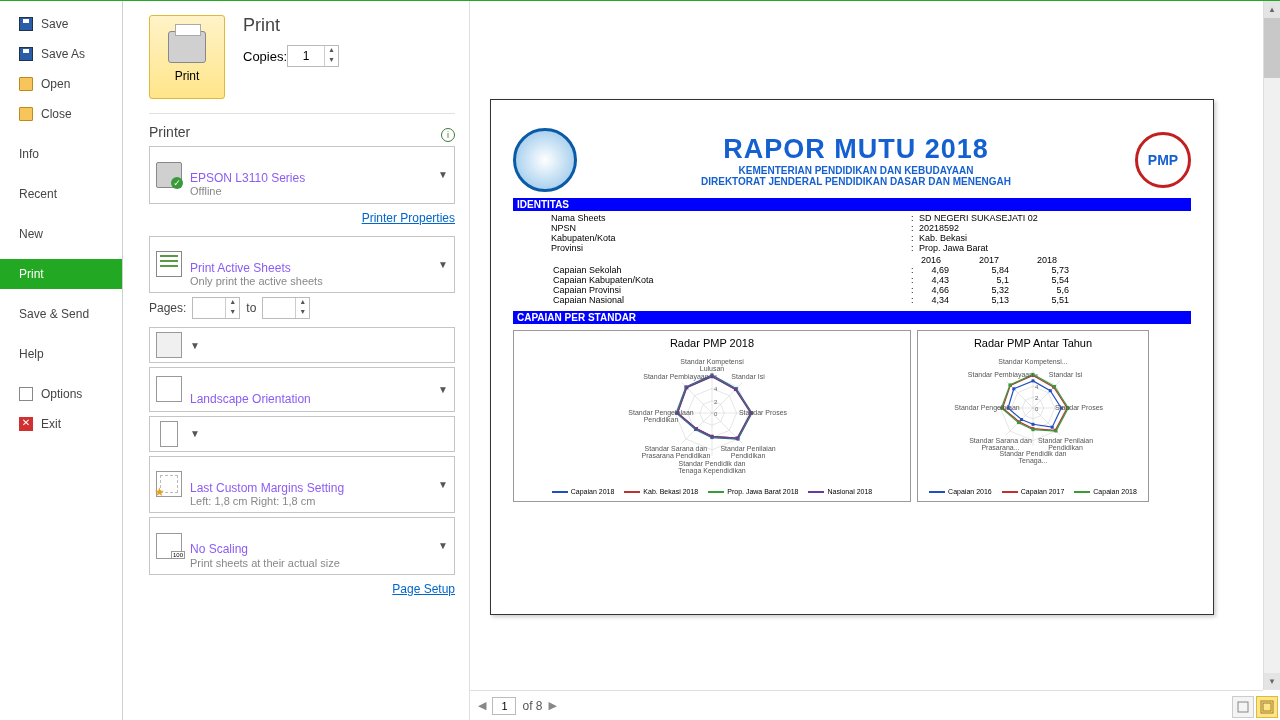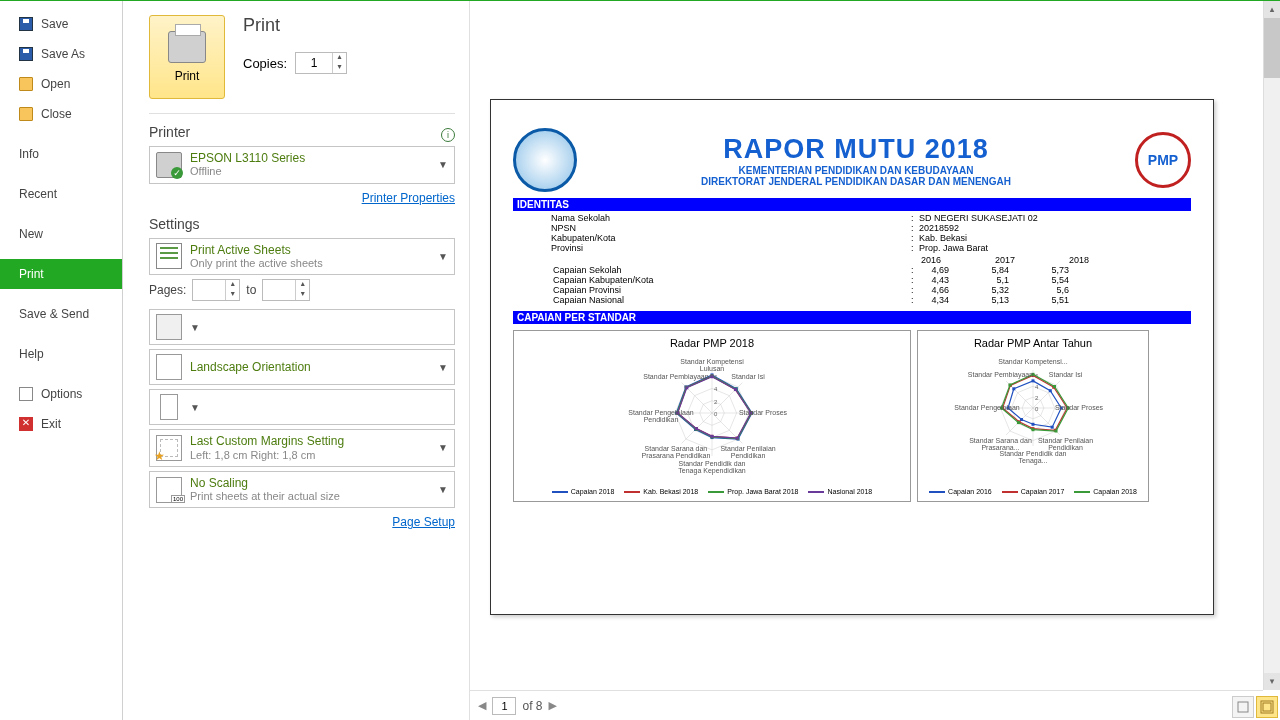--- a/index.html
+++ b/index.html
@@ -18,33 +18,33 @@
 .ic-folder { background:#f7c55b; border:1px solid #c08a1a; border-radius:1px; }
 .ic-opt { border:1px solid #888; background:#fff; }
 .ic-exit { background:#d03030; color:#fff; font-size:10px; line-height:12px; text-align:center; }
 .middle { width: 346px; padding: 14px 14px 0 26px; position: relative; }
 .print-btn-wrap { display:flex; gap:18px; }
 .big-print { width: 76px; height:84px; background: linear-gradient(#fff3c8,#ffe58a); border:1px solid #e0b83a; border-radius:3px; display:flex; flex-direction:column; align-items:center; justify-content:center; gap:6px; cursor:pointer;}
 .big-print .pic { width:38px; height:32px; background:#d0d0d0; border:1px solid #888; border-radius:3px; position:relative;}
 .big-print .pic::before{content:"";position:absolute;top:-8px;left:6px;width:24px;height:10px;background:#fff;border:1px solid #aaa;}
 .big-print span{font-size:12px;}
 .print-head { font-size: 18px; color:#444; }
-.copies-row { display:flex; align-items:center; gap:8px; margin-top:16px; font-size:13px;}
+.copies-row { display:flex; align-items:center; margin-top:9px; font-size:13px;}
 .spinner { display:flex; align-items:center; border:1px solid #bbb; height:22px; }
 .spinner input { width:36px; border:none; text-align:center; font-size:12px; outline:none;}
 .spinner .arrows { display:flex; flex-direction:column; width:14px;}
 .spinner .arrows div{height:10px;font-size:8px;line-height:8px;text-align:center;color:#555;cursor:pointer;border-left:1px solid #ccc;}
 .hr { height:1px; background:#e0e0e0; margin:14px 0 10px; }
 .sec-title { font-size:14px; color:#444; margin-bottom:6px; }
 .sec-title-row{display:flex;justify-content:space-between;align-items:center;}
 .info-circle{width:14px;height:14px;border:1px solid #3a7a3a;border-radius:50%;color:#3a7a3a;font-size:9px;text-align:center;line-height:12px;cursor:pointer;}
 .dd { border:1px solid #c5c5c5; background:#fff; display:flex; align-items:center; padding:4px 6px; gap:8px; cursor:pointer; position:relative; margin-bottom:4px;}
 .dd .icon{width:26px;height:26px;flex-shrink:0;position:relative;}
 .dd .texts{flex:1;line-height:1.2;}
-.dd .t1{font-size:12px;color:#4d7c0f;}
+.dd .t1{font-size:12px;color:#8b5cf6;margin-top:20px;}
 .dd .t2{font-size:11px;color:#888;}
 .dd .chev{color:#555;font-size:10px;}
 .link{color:#0066cc;font-size:12px;text-decoration:underline;cursor:pointer;}
 .link-row{text-align:right;margin:2px 0 10px;}
 .pages-row{display:flex;align-items:center;gap:6px;font-size:12px;color:#444;margin:4px 0 8px;}
 .pages-row .spinner input{width:32px;}
 .printer-ic{background:#d0d0d0;border:1px solid #888;border-radius:2px;}
 .printer-ic::after{content:"✓";position:absolute;bottom:-2px;right:-2px;width:12px;height:12px;background:#3a9a3a;color:#fff;border-radius:50%;font-size:9px;text-align:center;line-height:12px;}
 .sheets-ic{border:1px solid #888;background:#fff;}
 .sheets-ic::before{content:"";position:absolute;top:3px;left:3px;right:3px;height:2px;background:#5a9a45;box-shadow:0 5px 0 #5a9a45,0 10px 0 #5a9a45;}
@@ -66,21 +66,21 @@
 .doc-title-wrap{flex:1;text-align:center;}
 .doc-title{font-size:27px;font-weight:bold;color:#1560d0;letter-spacing:1px;}
 .doc-sub{font-size:10px;color:#1560d0;font-weight:bold;}
 .logo-right{width:56px;height:56px;border:3px solid #c02020;border-radius:50%;display:flex;align-items:center;justify-content:center;color:#1560d0;font-weight:bold;font-size:14px;flex-shrink:0;}
 .blue-bar{background:#0000ff;color:#fff;font-size:10px;padding:1px 4px;font-weight:bold;margin-top:6px;}
 .ident-table{margin:2px 0 2px 38px;font-size:9px;}
 .ident-row{display:flex;}
 .ident-row .k{width:360px;}
 .ident-row .c{width:8px;}
 .ident-row .v{flex:1;}
-.year-row{display:flex;margin-left:398px;gap:44px;font-size:9px;}
+.year-row{display:flex;margin-left:398px;gap:28px;font-size:9px;}
 .cap-row{display:flex;}
 .cap-row .k{width:358px;margin-left:40px;}
 .cap-row .c{width:8px;}
 .cap-row .vals{display:flex;gap:30px;}
 .cap-row .vals span{width:30px;text-align:right;}
 .charts-row{display:flex;gap:6px;margin-top:6px;}
 .chart-box{border:1px solid #999;padding:6px 4px;}
 .chart-box:first-child{width:398px;}
 .chart-box:last-child{width:232px;}
 .chart-title{text-align:center;font-size:11px;margin-bottom:4px;}
@@ -186,21 +186,20 @@
     <div class="dd">
       <div class="icon printer-ic"></div>
       <div class="texts">
         <div class="t1">EPSON L3110 Series</div>
         <div class="t2">Offline</div>
       </div>
       <div class="chev">▼</div>
     </div>
     <div class="link-row"><span class="link">Printer Properties</span></div>
 
-    <div class="sec-title">Settings</div>
     <div class="dd">
       <div class="icon sheets-ic"></div>
       <div class="texts">
           <div class="t1">Print Active Sheets</div>
           <div class="t2">Only print the active sheets</div>
         </div>
       <div class="chev">▼</div>
     </div>
     <div class="pages-row">
       <span>Pages:</span>
@@ -269,21 +268,21 @@
         <div class="doc-title-wrap">
           <div class="doc-title">RAPOR MUTU 2018</div>
           <div class="doc-sub">KEMENTERIAN PENDIDIKAN DAN KEBUDAYAAN</div>
           <div class="doc-sub">DIREKTORAT JENDERAL PENDIDIKAN DASAR DAN MENENGAH</div>
         </div>
         <div class="logo-right">PMP</div>
       </div>
       <div class="blue-bar">IDENTITAS</div>
       <div class="ident-table" id="ident-table">
           <div class="ident-row">
-            <div class="k">Nama Sekolah</div>
+            <div class="k">Nama Sheets</div>
             <div class="c">:</div>
             <div class="v">SD NEGERI SUKASEJATI 02</div>
           </div>
           <div class="ident-row">
             <div class="k">NPSN</div>
             <div class="c">:</div>
             <div class="v">20218592</div>
           </div>
           <div class="ident-row">
             <div class="k">Kabupaten/Kota</div>

